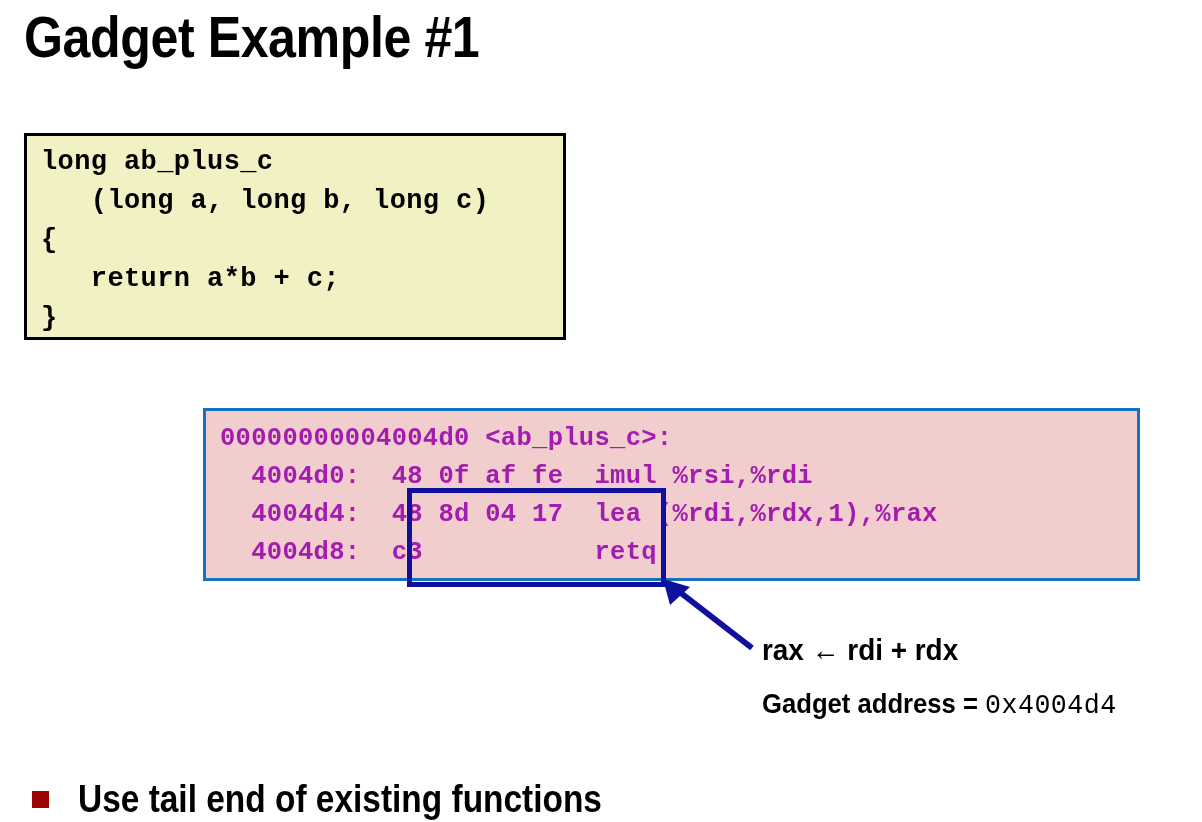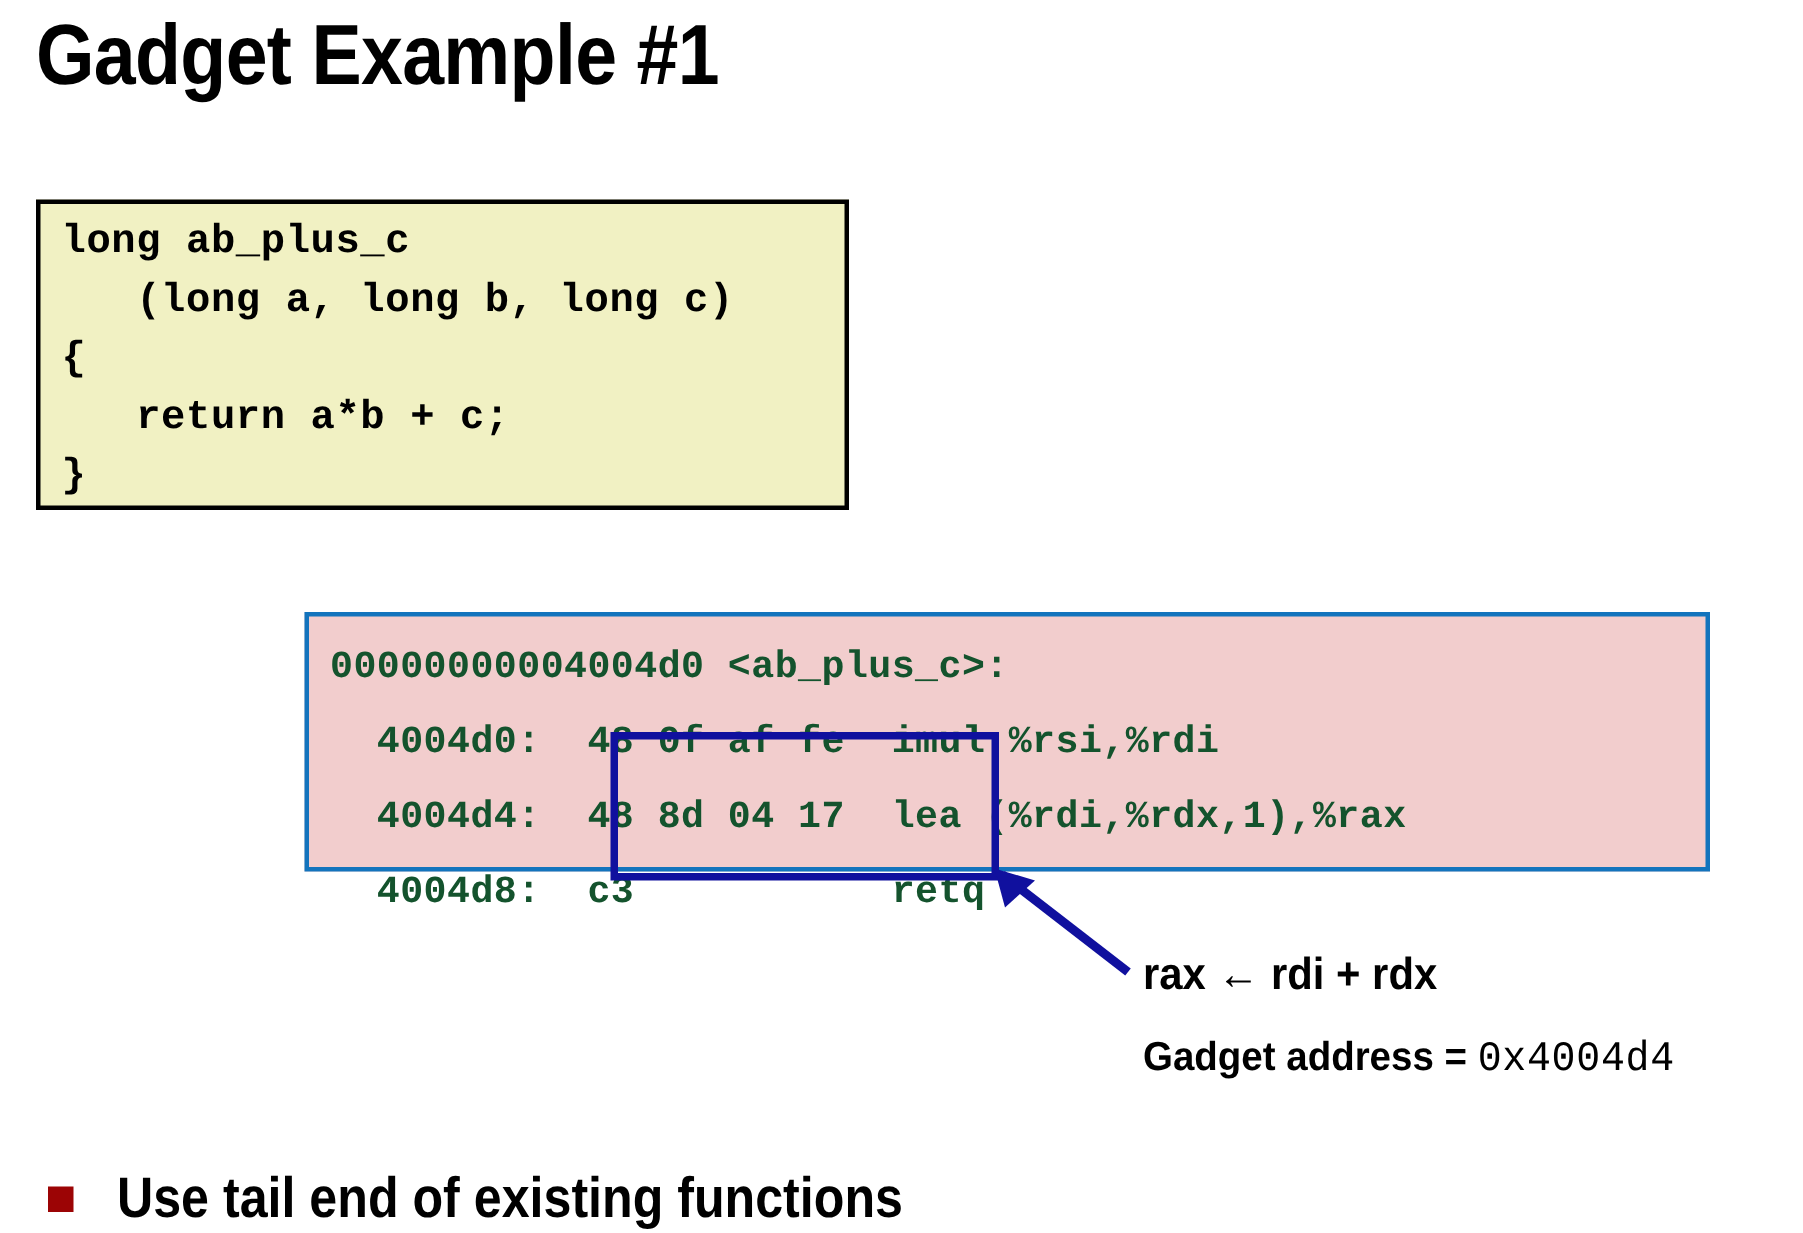--- a/index.html
+++ b/index.html
@@ -69,22 +69,22 @@
     box-sizing: border-box;
   }
   #disasm-code {
     position: absolute;
     left: 14px;
     top: 9px;
     margin: 0;
     font-family: "Liberation Mono", "DejaVu Sans Mono", monospace;
     font-weight: bold;
     font-size: 25.5px;
-    line-height: 50px;
-    color: #14532d;
+    line-height: 38px;
+    color: #a21caf;
     white-space: pre;
     letter-spacing: 0.3px;
   }
 
   
   #gadget-highlight {
     position: absolute;
     left: 407px;
     top: 488px;
     width: 259px;

